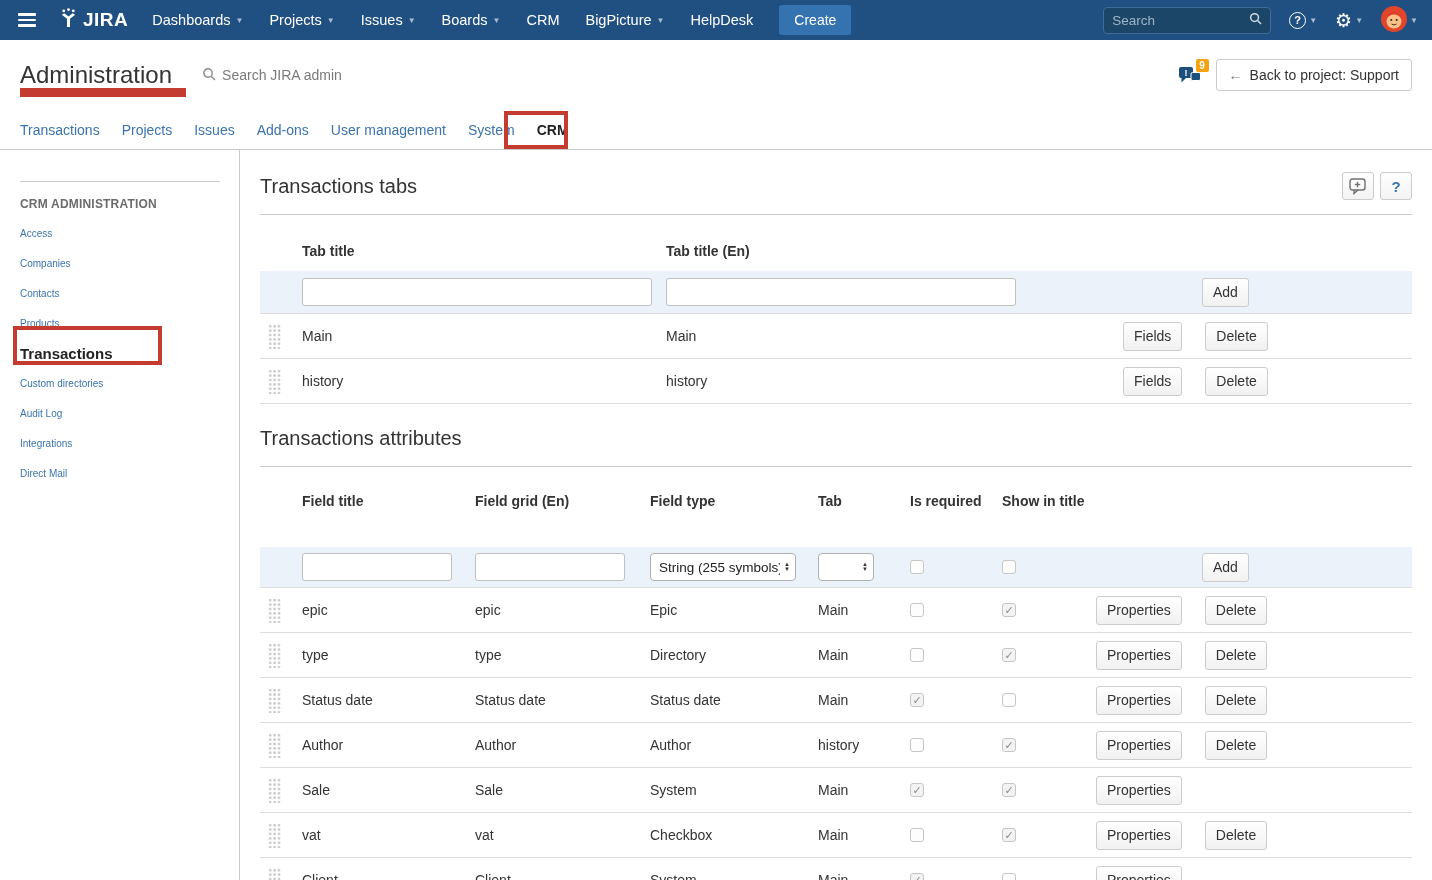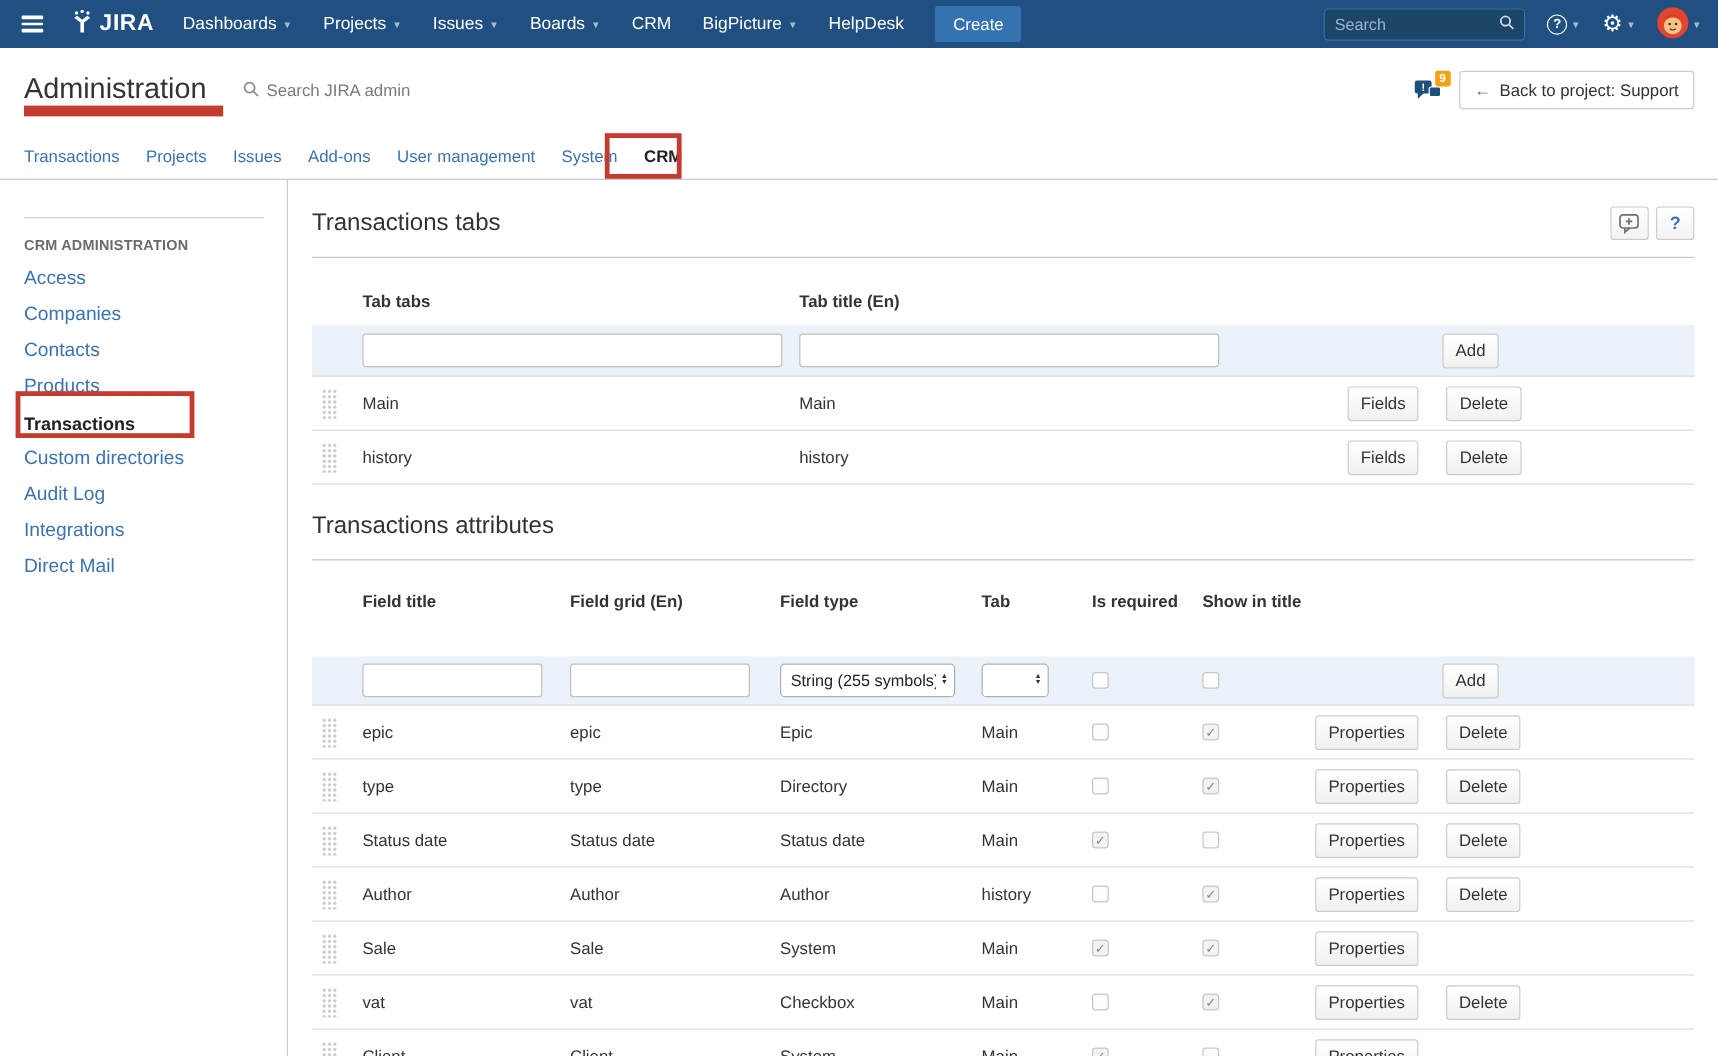--- a/index.html
+++ b/index.html
@@ -55,21 +55,21 @@
   .admin-tab.active { color:#222; font-weight:bold; }
 
   
   .layout { display:flex; height:730px; }
   .sidebar { width:240px; border-right:1px solid #ccc; padding-left:20px; flex-shrink:0; }
   .side-rule { width:200px; border:none; border-top:1px solid #ccc; margin-top:31px; }
   .side-heading { margin-top:8px; font-size:12px; font-weight:bold; color:#6b6b6b; height:28px;
     display:flex; align-items:center; letter-spacing:.2px; }
   .side-list { list-style:none; }
   .side-item { height:30px; display:flex; align-items:center; }
-  .side-item a { color:#3b73af; text-decoration:none; font-size:16px; cursor:pointer; }
+  .side-item a { color:#3b73af; text-decoration:none; font-size:10px; cursor:pointer; }
   .side-item.active a { color:#222; font-weight:bold; font-size:15px; }
 
   .main { flex:1; padding:0 20px; position:relative; }
 
   .section-title { font-size:20px; font-weight:500; color:#333; line-height:28px; }
   .title-1 { margin-top:22px; }
   .title-2 { margin-top:20px; }
   .section-rule { border:none; border-top:1px solid #c9c9c9; margin-top:14px; }
   .header-tools { position:absolute; top:22px; right:20px; display:flex; gap:6px; }
   .tool-btn { width:32px; height:28px; background:linear-gradient(#fff,#f3f3f3);
@@ -309,21 +309,21 @@
         </svg>
       </button>
       <button class="tool-btn tool-help">?</button>
     </div>
 
     <h2 class="section-title title-1">Transactions tabs</h2>
     <hr class="section-rule">
 
     <div class="trow thead1">
       <div class="cell t1-handle"></div>
-      <div class="cell t1-c1">Tab tabs</div>
+      <div class="cell t1-c1">Tab title</div>
       <div class="cell t1-c2">Tab title (En)</div>
       <div class="cell t1-act"></div>
     </div>
 
     <div class="trow filter-row f1">
       <div class="cell t1-handle"></div>
       <div class="cell t1-c1"><input class="text-input w350" value="" style=""></div>
       <div class="cell t1-c2"><input class="text-input w350" value="" style=""></div>
       <div class="cell t1-act">
           <button class="btn btn-add-1">Add</button>

